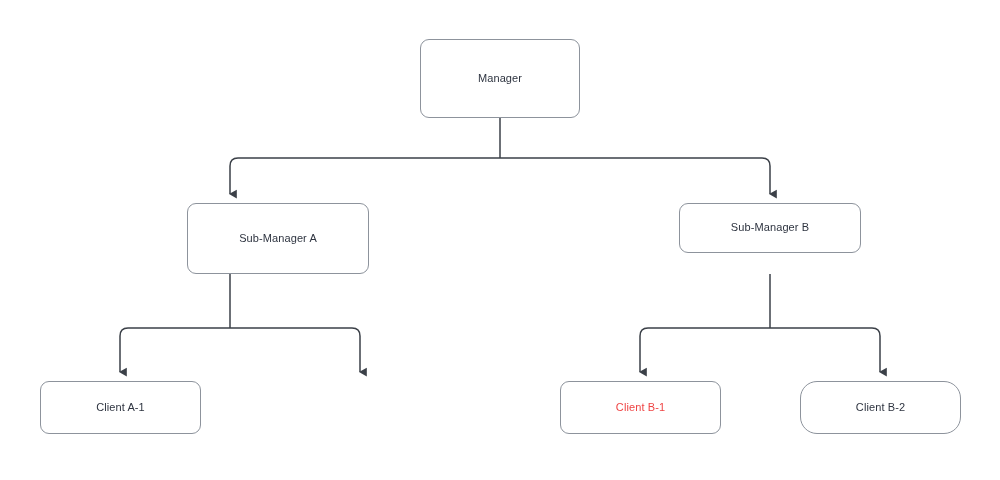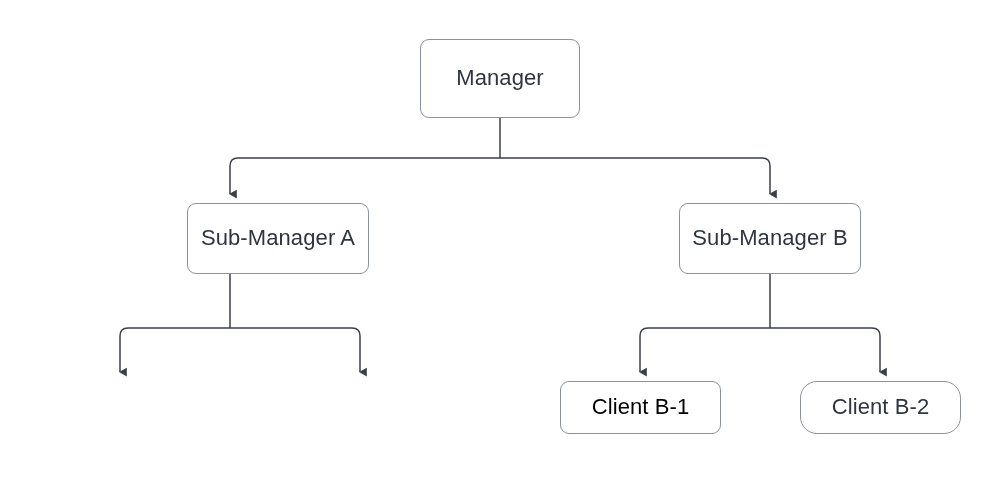--- a/index.html
+++ b/index.html
@@ -25,21 +25,21 @@
   .node {
     position: absolute;
     box-sizing: border-box;
     background: #ffffff;
     border: 1.4px solid #8d939c;
     border-radius: 9px;
     display: flex;
     align-items: center;
     justify-content: center;
     color: #2e3440;
-    font-size: 22px;
+    font-size: 11px;
     line-height: 1.2;
     letter-spacing: 0.1px;
     white-space: nowrap;
   }
   .node-label {
     pointer-events: none;
   }
 </style>
 </head>
 <body>
@@ -76,27 +76,30 @@
   </svg>
 
   <div class="node" id="node-manager" style="left: 420px; top: 39px; width: 160px; height: 79px; background: rgb(255, 255, 255); border-color: rgb(141, 147, 156); color: rgb(46, 52, 64);">
     <span class="node-label">Manager</span>
   </div>
 
   <div class="node" id="node-sub_a" style="left: 139px; top: 203px; width: 182px; height: 71px; background: rgb(255, 255, 255); border-color: rgb(141, 147, 156); color: rgb(46, 52, 64); margin-left: 48px;">
     <span class="node-label">Sub-Manager A</span>
   </div>
 
-  <div class="node" id="node-sub_b" style="left: 679px; top: 203px; width: 182px; height: 71px; background: rgb(255, 255, 255); border-color: rgb(141, 147, 156); color: rgb(46, 52, 64); text-align: center;">
+  <div class="node" id="node-sub_b" style="left: 679px; top: 203px; width: 182px; height: 50px; background: rgb(255, 255, 255); border-color: rgb(141, 147, 156); color: rgb(46, 52, 64); text-align: center;">
     <span class="node-label">Sub-Manager B</span>
   </div>
 
+  <div class="node" id="node-client_a1" style="left: 40px; top: 381px; width: 161px; height: 53px; background: rgb(255, 255, 255); border-color: rgb(141, 147, 156); color: rgb(46, 52, 64);">
+    <span class="node-label">Client A-1</span>
+  </div>
 
 
-  <div class="node" id="node-client_b1" style="left: 560px; top: 381px; width: 161px; height: 53px; background: rgb(255, 255, 255); border-color: rgb(141, 147, 156); color: #000000; align-items: center;">
+  <div class="node" id="node-client_b1" style="left: 560px; top: 381px; width: 161px; height: 53px; background: rgb(255, 255, 255); border-color: rgb(141, 147, 156); color: #ef4444; align-items: center;">
     <span class="node-label">Client B-1</span>
   </div>
 
   <div class="node" id="node-client_b2" style="left: 800px; top: 381px; width: 161px; height: 53px; background: rgb(255, 255, 255); border-color: rgb(141, 147, 156); color: rgb(46, 52, 64); border-radius: 17px;">
     <span class="node-label">Client B-2</span>
   </div>
 
 </div>
 
 </body></html>

